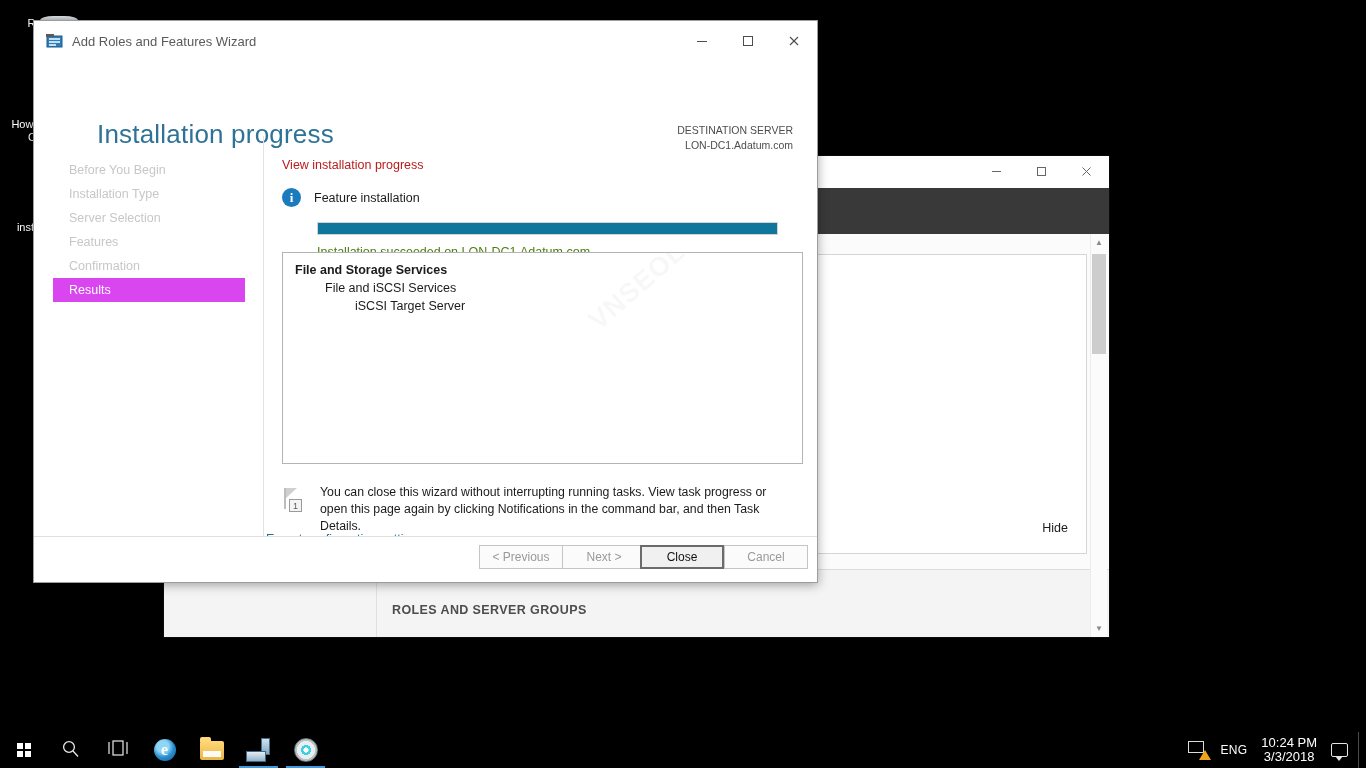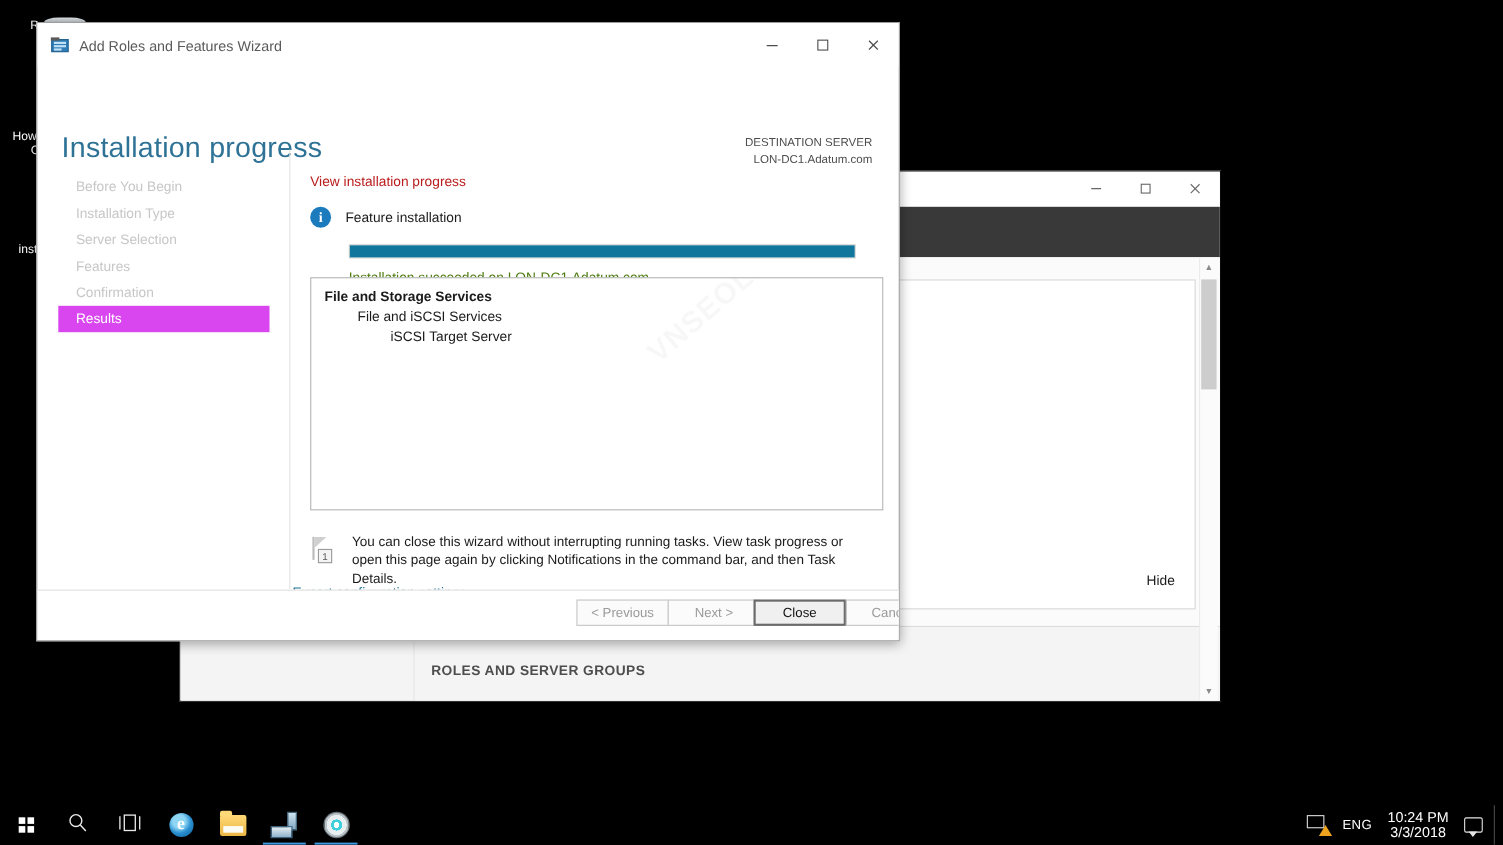--- a/index.html
+++ b/index.html
@@ -168,21 +168,21 @@
     position: absolute; left: 12px; top: 12px; width: 18px; height: 16px;
   }
   #wz-titlebar .ttl {
     position: absolute; left: 38px; top: 13px;
     font-size: 13px; color: #5a5a5a;
   }
   #wz-titlebar .ctrls { position: absolute; right: 0; top: 0; display: flex; }
   #wz-titlebar .win-btn { width: 46px; height: 39px; color: #606060; }
 
   #wz-header {
-    position: relative; height: 56px;
+    position: relative; height: 56px; margin-left: 41px;
   }
   #wz-header .h1 {
     position: absolute; left: 22px; top: 58px;
     font-size: 26px; font-weight: 300; color: #2e7396;
     letter-spacing: .2px;
   }
   #wz-dest {
     position: absolute; right: 24px; top: 62px; text-align: right;
     font-size: 10.5px; color: #4d4d4d; line-height: 15px;
   }
@@ -274,21 +274,20 @@
   }
   #wz-footer {
     position: absolute; left: 0; right: 0; bottom: 0; height: 46px;
     background: #fff; border-top: 1px solid #e0e0e0;
   }
   .wz-btn {
     position: absolute; top: 8px; height: 24px; width: 84px;
     font-size: 12px; background: #fbfbfb; border: 1px solid #c5c5c5;
     color: #9a9a9a; display: flex; align-items: center; justify-content: center;
     font-family: "Liberation Sans", sans-serif;
-    margin-left: 45px;
   }
   .wz-btn.default {
     border: 2px solid #6b6b6b; background: #f0f0f0; color: #111;
   }
 
   
   #taskbar {
     position: absolute; left: 0; bottom: 0; width: 1366px; height: 36px;
     background: #000; display: flex; align-items: center;
   }

